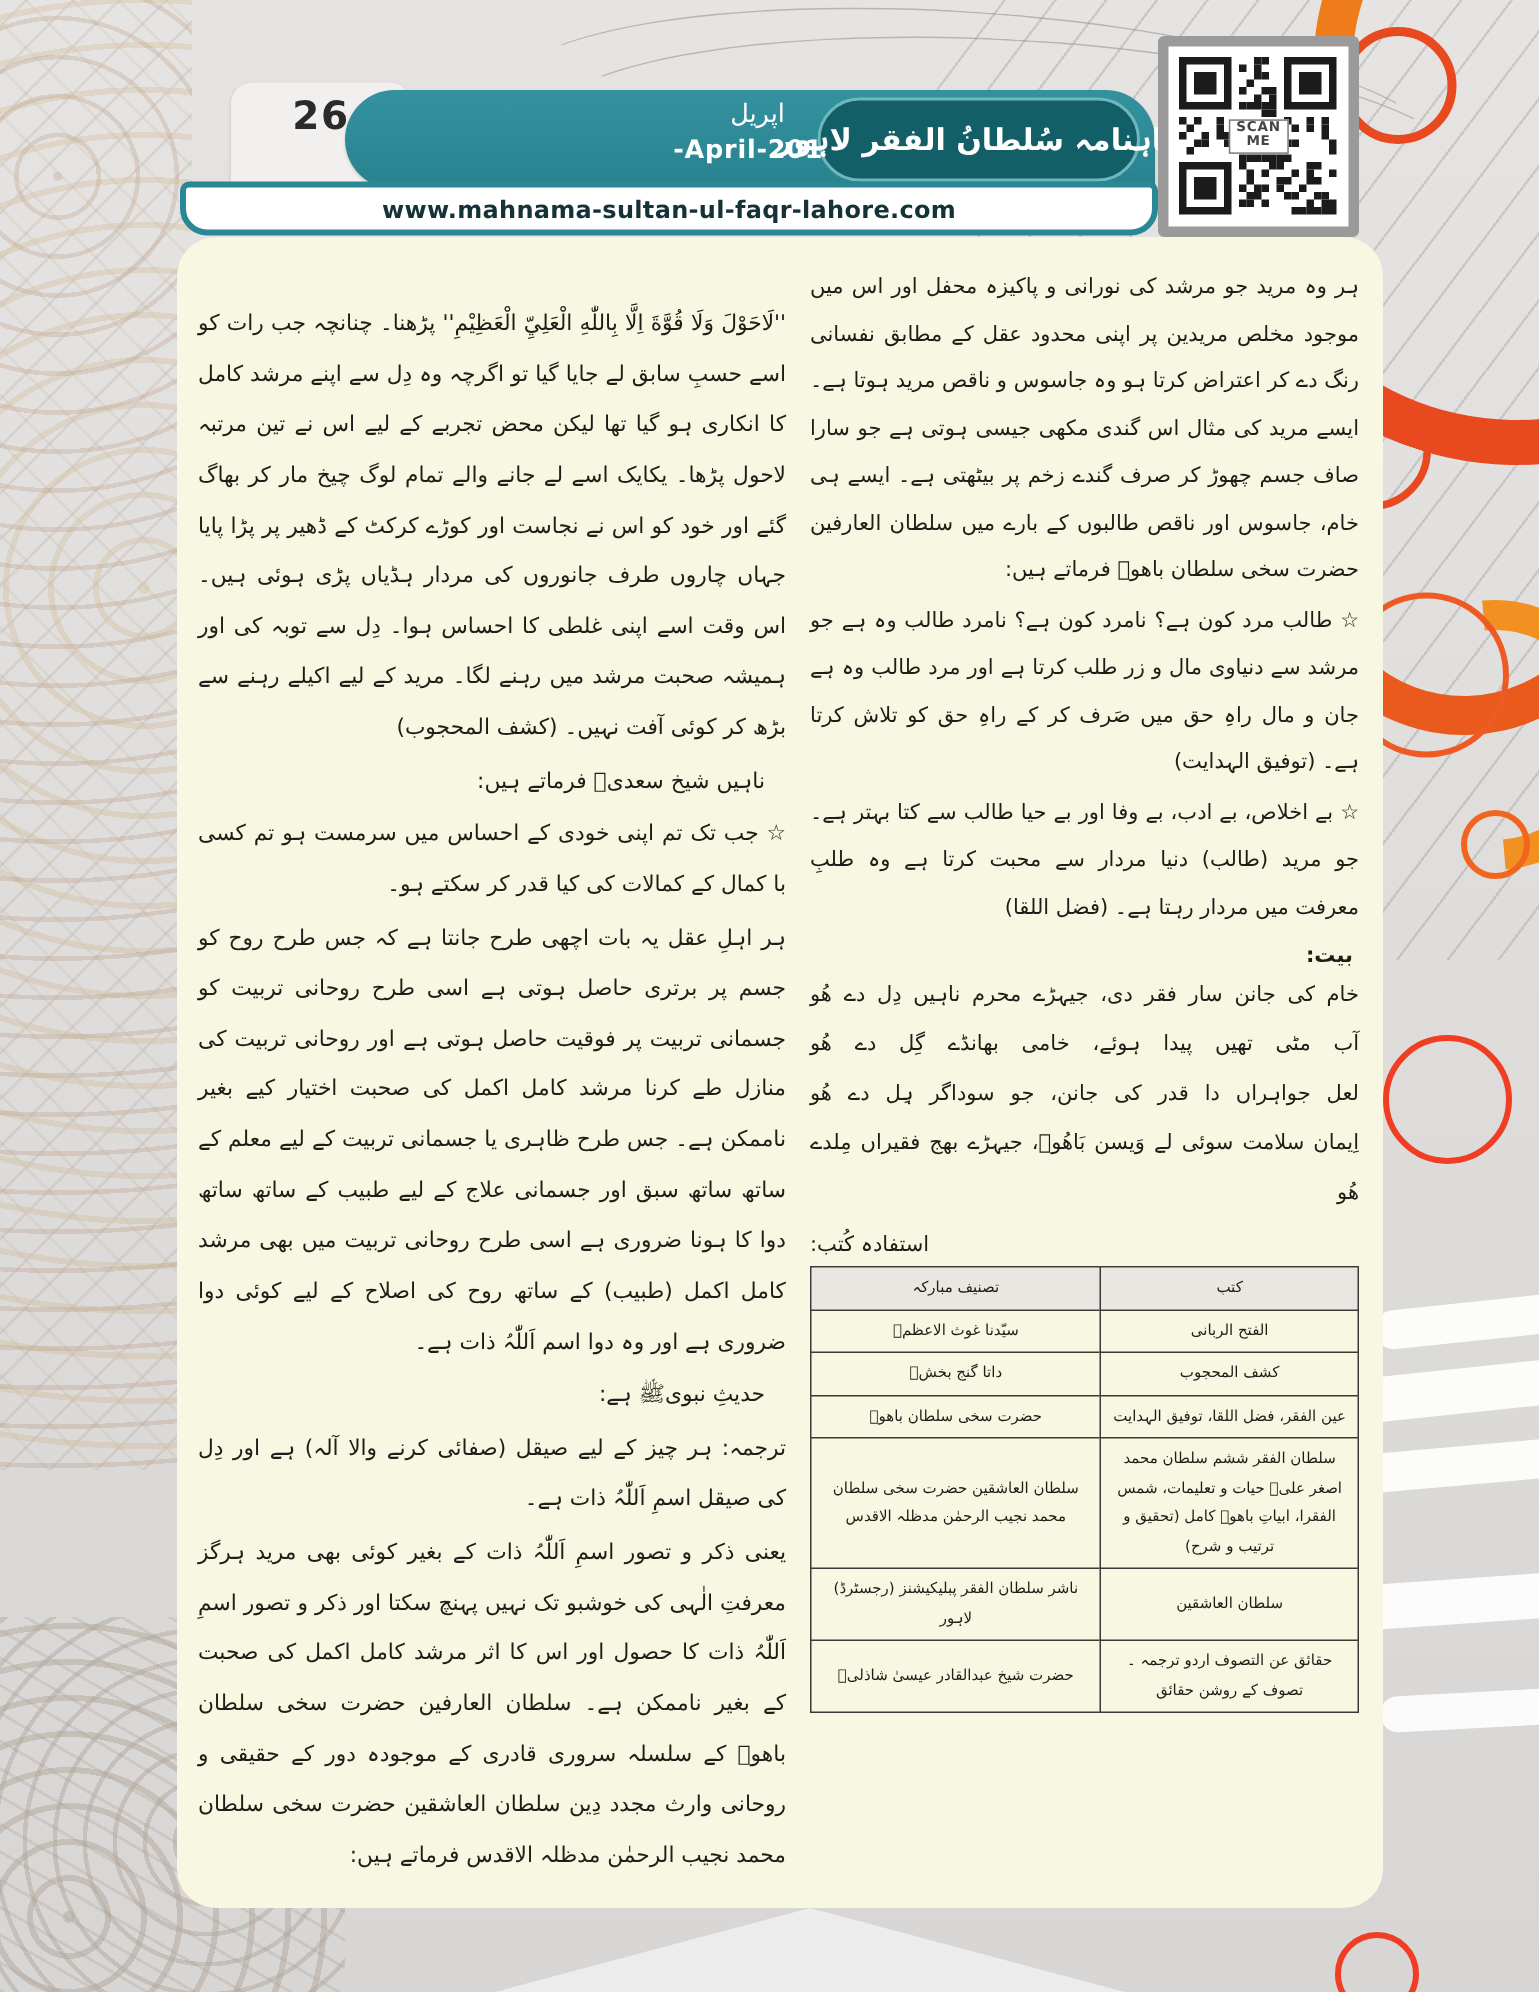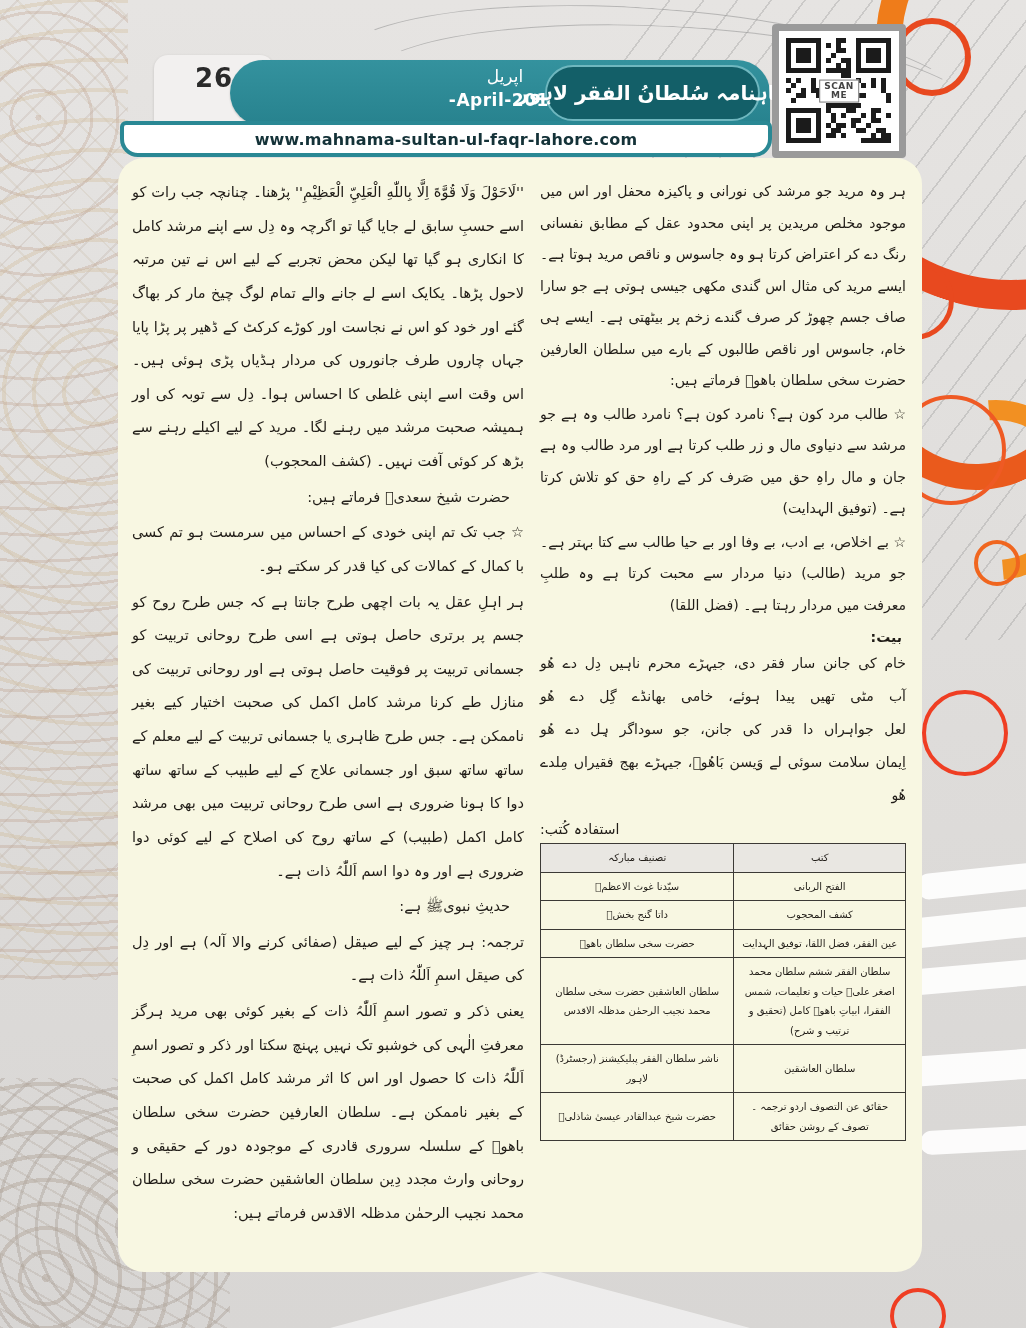--- a/index.html
+++ b/index.html
@@ -65,21 +65,21 @@
   
   .qr-box { position:absolute; right:120px; top:24px; width:134px; height:134px; background:#fff; border:7px solid #9a9a9a; border-radius:4px; z-index:4; }
   .qr-grid { position:absolute; left:7px; top:7px; width:106px; height:106px; }
   .qr-grid i { display:block; }
   .qr-label { position:absolute; left:50%; top:50%; transform:translate(-50%,-50%); background:#fff; border:1.5px solid #7a7a7a; padding:1px 4px; text-align:center; line-height:1.05; }
   .qr-label b { display:block; font-size:9px; color:#444; letter-spacing:.5px; }
 
   
   .panel { position:absolute; left:118px; top:158px; width:804px; height:1114px; background:#f8f7e2; border-radius:26px; z-index:2; padding:18px 16px 12px 14px; overflow:hidden; display:flex; flex-direction:row-reverse; gap:16px; direction:rtl; }
   .col { direction:rtl; color:#201c17; }
-  .col-right { width:392px; }
+  .col-right { width:392px;margin-top:24px; }
   .col-left { width:366px; }
   .col p { font-size:14.5px; line-height:2.32; text-align:justify; margin-bottom:2px; }
   .col p.hang { text-align:right; padding-right:14px; }
   .col-left p { font-size:14px; line-height:2.25; }
   .bait-label { font-size:14px; font-weight:bold; text-align:right; margin:8px 4px 2px 0; }
   .poetry .verse { font-size:14px; line-height:2.35; text-align:justify; text-align-last:justify; direction:rtl; }
   .table-caption { font-size:14px; font-weight:normal; text-align:left; margin:10px 2px 6px 0; }
   table.books { width:100%; border-collapse:collapse; direction:rtl; background:#f8f7e2; }
   table.books th, table.books td { border:1.4px solid #3c3a36; font-size:10px; line-height:1.95; text-align:center; vertical-align:middle; padding:4px 6px; color:#201c17; }
   table.books th { background:#e9e7e2; font-weight:normal; }
@@ -228,21 +228,21 @@
     <div class="qr-label">
       <b>SCAN</b>
       <b>ME</b>
     </div>
   </div>
 
   <main class="panel">
 
     <section class="col col-right">
       <p>''لَاحَوْلَ وَلَا قُوَّةَ اِلَّا بِاللّٰهِ الْعَلِيِّ الْعَظِيْمِ'' پڑھنا۔ چنانچہ جب رات کو اسے حسبِ سابق لے جایا گیا تو اگرچہ وہ دِل سے اپنے مرشد کامل کا انکاری ہو گیا تھا لیکن محض تجربے کے لیے اس نے تین مرتبہ لاحول پڑھا۔ یکایک اسے لے جانے والے تمام لوگ چیخ مار کر بھاگ گئے اور خود کو اس نے نجاست اور کوڑے کرکٹ کے ڈھیر پر پڑا پایا جہاں چاروں طرف جانوروں کی مردار ہڈیاں پڑی ہوئی ہیں۔ اس وقت اسے اپنی غلطی کا احساس ہوا۔ دِل سے توبہ کی اور ہمیشہ صحبت مرشد میں رہنے لگا۔ مرید کے لیے اکیلے رہنے سے بڑھ کر کوئی آفت نہیں۔ (کشف المحجوب)</p>
-      <p class="hang">حضرت شیخ سعدیؒ فرماتے ہیں:</p>
+      <p class="hang">ناہیں شیخ سعدیؒ فرماتے ہیں:</p>
       <p>☆ جب تک تم اپنی خودی کے احساس میں سرمست ہو تم کسی با کمال کے کمالات کی کیا قدر کر سکتے ہو۔</p>
       <p>ہر اہلِ عقل یہ بات اچھی طرح جانتا ہے کہ جس طرح روح کو جسم پر برتری حاصل ہوتی ہے اسی طرح روحانی تربیت کو جسمانی تربیت پر فوقیت حاصل ہوتی ہے اور روحانی تربیت کی منازل طے کرنا مرشد کامل اکمل کی صحبت اختیار کیے بغیر ناممکن ہے۔ جس طرح ظاہری یا جسمانی تربیت کے لیے معلم کے ساتھ ساتھ سبق اور جسمانی علاج کے لیے طبیب کے ساتھ ساتھ دوا کا ہونا ضروری ہے اسی طرح روحانی تربیت میں بھی مرشد کامل اکمل (طبیب) کے ساتھ روح کی اصلاح کے لیے کوئی دوا ضروری ہے اور وہ دوا اسم اَللّٰہُ ذات ہے۔</p>
       <p class="hang">حدیثِ نبویﷺ ہے:</p>
       <p>ترجمہ: ہر چیز کے لیے صیقل (صفائی کرنے والا آلہ) ہے اور دِل کی صیقل اسمِ اَللّٰہُ ذات ہے۔</p>
       <p>یعنی ذکر و تصور اسمِ اَللّٰہُ ذات کے بغیر کوئی بھی مرید ہرگز معرفتِ الٰہی کی خوشبو تک نہیں پہنچ سکتا اور ذکر و تصور اسمِ اَللّٰہُ ذات کا حصول اور اس کا اثر مرشد کامل اکمل کی صحبت کے بغیر ناممکن ہے۔ سلطان العارفین حضرت سخی سلطان باھوؒ کے سلسلہ سروری قادری کے موجودہ دور کے حقیقی و روحانی وارث مجدد دِین سلطان العاشقین حضرت سخی سلطان محمد نجیب الرحمٰن مدظلہ الاقدس فرماتے ہیں:</p>
     </section>
 
     <section class="col col-left">
       <p>ہر وہ مرید جو مرشد کی نورانی و پاکیزہ محفل اور اس میں موجود مخلص مریدین پر اپنی محدود عقل کے مطابق نفسانی رنگ دے کر اعتراض کرتا ہو وہ جاسوس و ناقص مرید ہوتا ہے۔ ایسے مرید کی مثال اس گندی مکھی جیسی ہوتی ہے جو سارا صاف جسم چھوڑ کر صرف گندے زخم پر بیٹھتی ہے۔ ایسے ہی خام، جاسوس اور ناقص طالبوں کے بارے میں سلطان العارفین حضرت سخی سلطان باھوؒ فرماتے ہیں:</p>
       <p>☆ طالب مرد کون ہے؟ نامرد کون ہے؟ نامرد طالب وہ ہے جو مرشد سے دنیاوی مال و زر طلب کرتا ہے اور مرد طالب وہ ہے جان و مال راہِ حق میں صَرف کر کے راہِ حق کو تلاش کرتا ہے۔ (توفیق الہدایت)</p>

